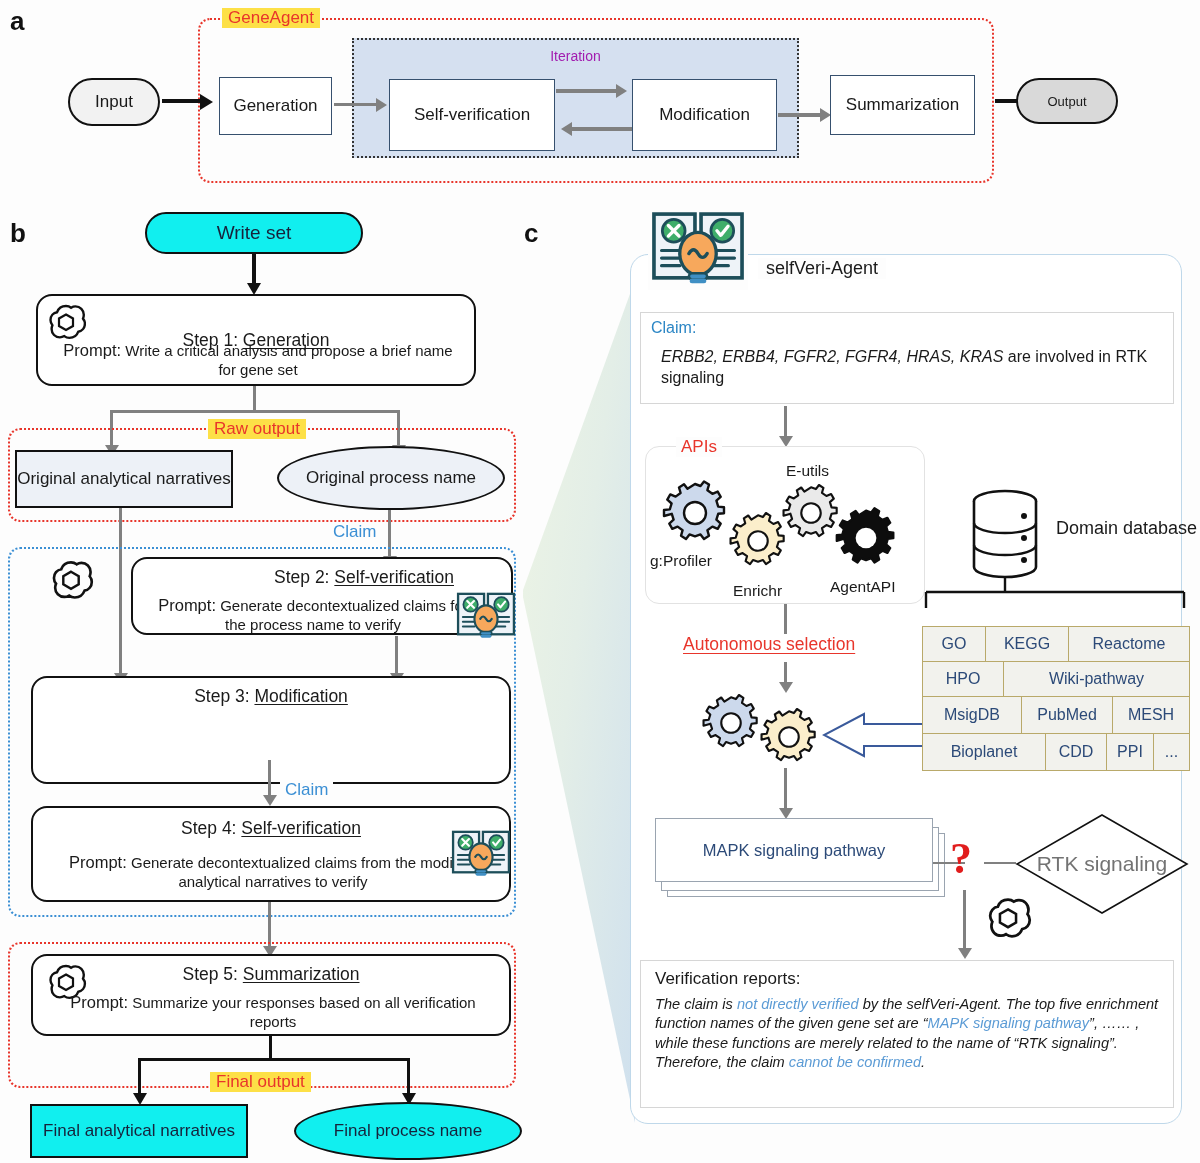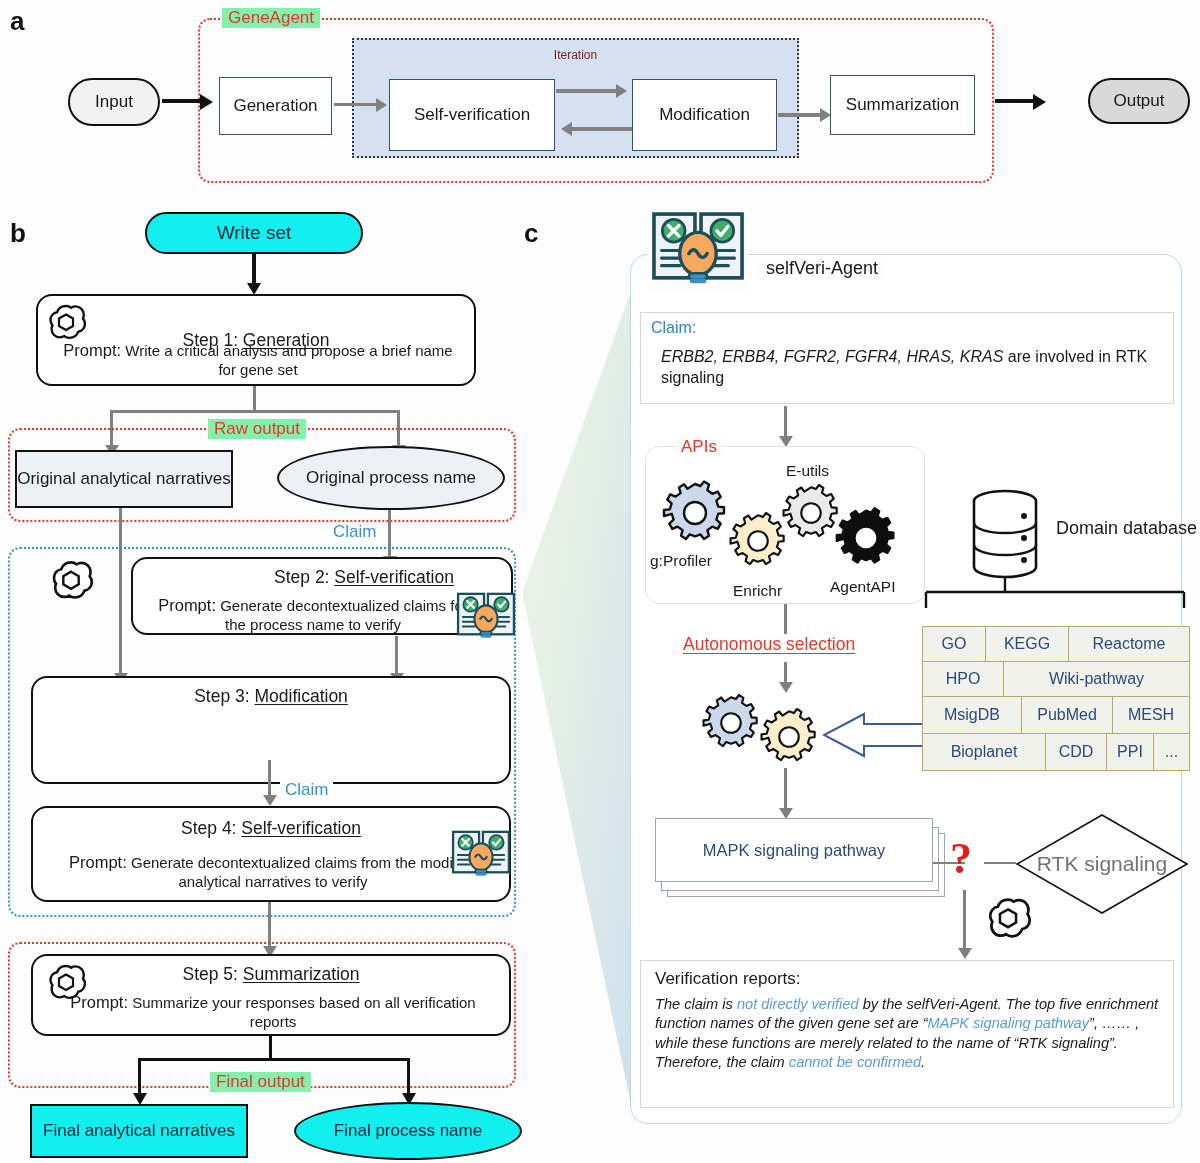--- a/index.html
+++ b/index.html
@@ -14,21 +14,21 @@
        justify-content:center;text-align:center;}
   .pill{border:2px solid #111;border-radius:999px;display:flex;align-items:center;
         justify-content:center;text-align:center;}
   .ellipse{border:2px solid #111;border-radius:50%;display:flex;align-items:center;
            justify-content:center;text-align:center;}
   .sqbox{border:2px solid #111;display:flex;align-items:center;justify-content:center;
          text-align:center;}
   .dashred{border:2px dotted #e8352b;border-radius:12px;}
   .dashblue{border:2px dotted #3b8fd4;border-radius:12px;}
   .dashdark{border:2px dotted #333;background:#d5e0f0;}
-  .redlab{color:#e8352b;font-size:17px;background:#86efac;padding:0 6px;}
+  .redlab{color:#e8352b;font-size:17px;background:#fde047;padding:0 6px;}
   .bluelab{color:#3b8fd4;font-size:17px;background:#fdfdfd;padding:0 5px;}
 
   
   .ln{position:absolute;background:#808080;}
   .lnblk{position:absolute;background:#111;}
   .ah{position:absolute;width:0;height:0;}
   .ah-d-g{border-left:7px solid transparent;border-right:7px solid transparent;border-top:11px solid #808080;}
   .ah-d-b{border-left:7px solid transparent;border-right:7px solid transparent;border-top:12px solid #111;}
   .ah-r-g{border-top:7px solid transparent;border-bottom:7px solid transparent;border-left:11px solid #808080;}
   .ah-r-b{border-top:8px solid transparent;border-bottom:8px solid transparent;border-left:13px solid #111;}
@@ -70,21 +70,21 @@
 <body>
 
 <div class="fig">
 
 <div class="abs plabel" style="left:10px;top:6px;">a</div>
 
 <div class="abs dashred" style="left:198px;top:18px;width:796px;height:165px;"></div>
 <div class="abs redlab" style="left:222px;top:8px;">GeneAgent</div>
 
 <div class="abs dashdark" style="left:352px;top:38px;width:447px;height:120px;"></div>
-<div class="abs" style="left:352px;top:48px;width:447px;text-align:center;font-size:12px;color:#7f1d1d;">Iteration</div>
+<div class="abs" style="left:352px;top:48px;width:447px;text-align:center;font-size:14px;color:#a21caf;">Iteration</div>
 
 <div class="abs pill" id="pa-input" style="left:68px;top:78px;width:92px;height:48px;font-size:17px;">Input</div>
 <div class="lnblk" style="left:162px;top:99px;width:40px;height:4px;"></div>
 <div class="ah ah-r-b" style="left:200px;top:94px;"></div>
 
 <div class="abs box" id="pa-gen" style="left:219px;top:77px;width:113px;height:58px;">Generation</div>
 <div class="ln" style="left:334px;top:103px;width:44px;height:3px;"></div>
 <div class="ah ah-r-g" style="left:376px;top:98px;"></div>
 
 <div class="abs box" id="pa-sv" style="left:389px;top:79px;width:166px;height:72px;">Self-verification</div>
@@ -97,21 +97,21 @@
 <div class="ln" style="left:572px;top:127px;width:60px;height:4px;"></div>
 <div class="ah ah-l-g" style="left:561px;top:122px;"></div>
 
 <div class="ln" style="left:778px;top:113px;width:44px;height:4px;"></div>
 <div class="ah ah-r-g" style="left:820px;top:108px;"></div>
 
 <div class="abs box" id="pa-sum" style="left:830px;top:75px;width:145px;height:60px;">Summarization</div>
 
 <div class="lnblk" style="left:995px;top:99px;width:40px;height:4px;"></div>
 <div class="ah ah-r-b" style="left:1033px;top:94px;"></div>
-<div class="abs pill" id="pa-output" style="left:1088px;top:78px;width:102px;height:46px;font-size:17px;">Output</div>
+<div class="abs pill" id="pa-output" style="left:1016px;top:78px;width:102px;height:46px;font-size:13px;">Output</div>
 
 <div class="abs plabel" style="left:10px;top:218px;">b</div>
 
 <div class="abs pill cyan" style="left:145px;top:212px;width:218px;height:42px;font-size:19px;">Write set</div>
 <div class="lnblk" style="left:252px;top:254px;width:4px;height:32px;"></div>
 <div class="ah ah-d-b" style="left:247px;top:283px;"></div>
 
 <div class="abs stepbox" style="left:36px;top:294px;width:440px;height:92px;">
   <div class="abs" style="left:8px;top:6px;width:44px;height:40px;">
     <svg viewBox="0 0 40 40" width="40" height="40" aria-hidden="true">

